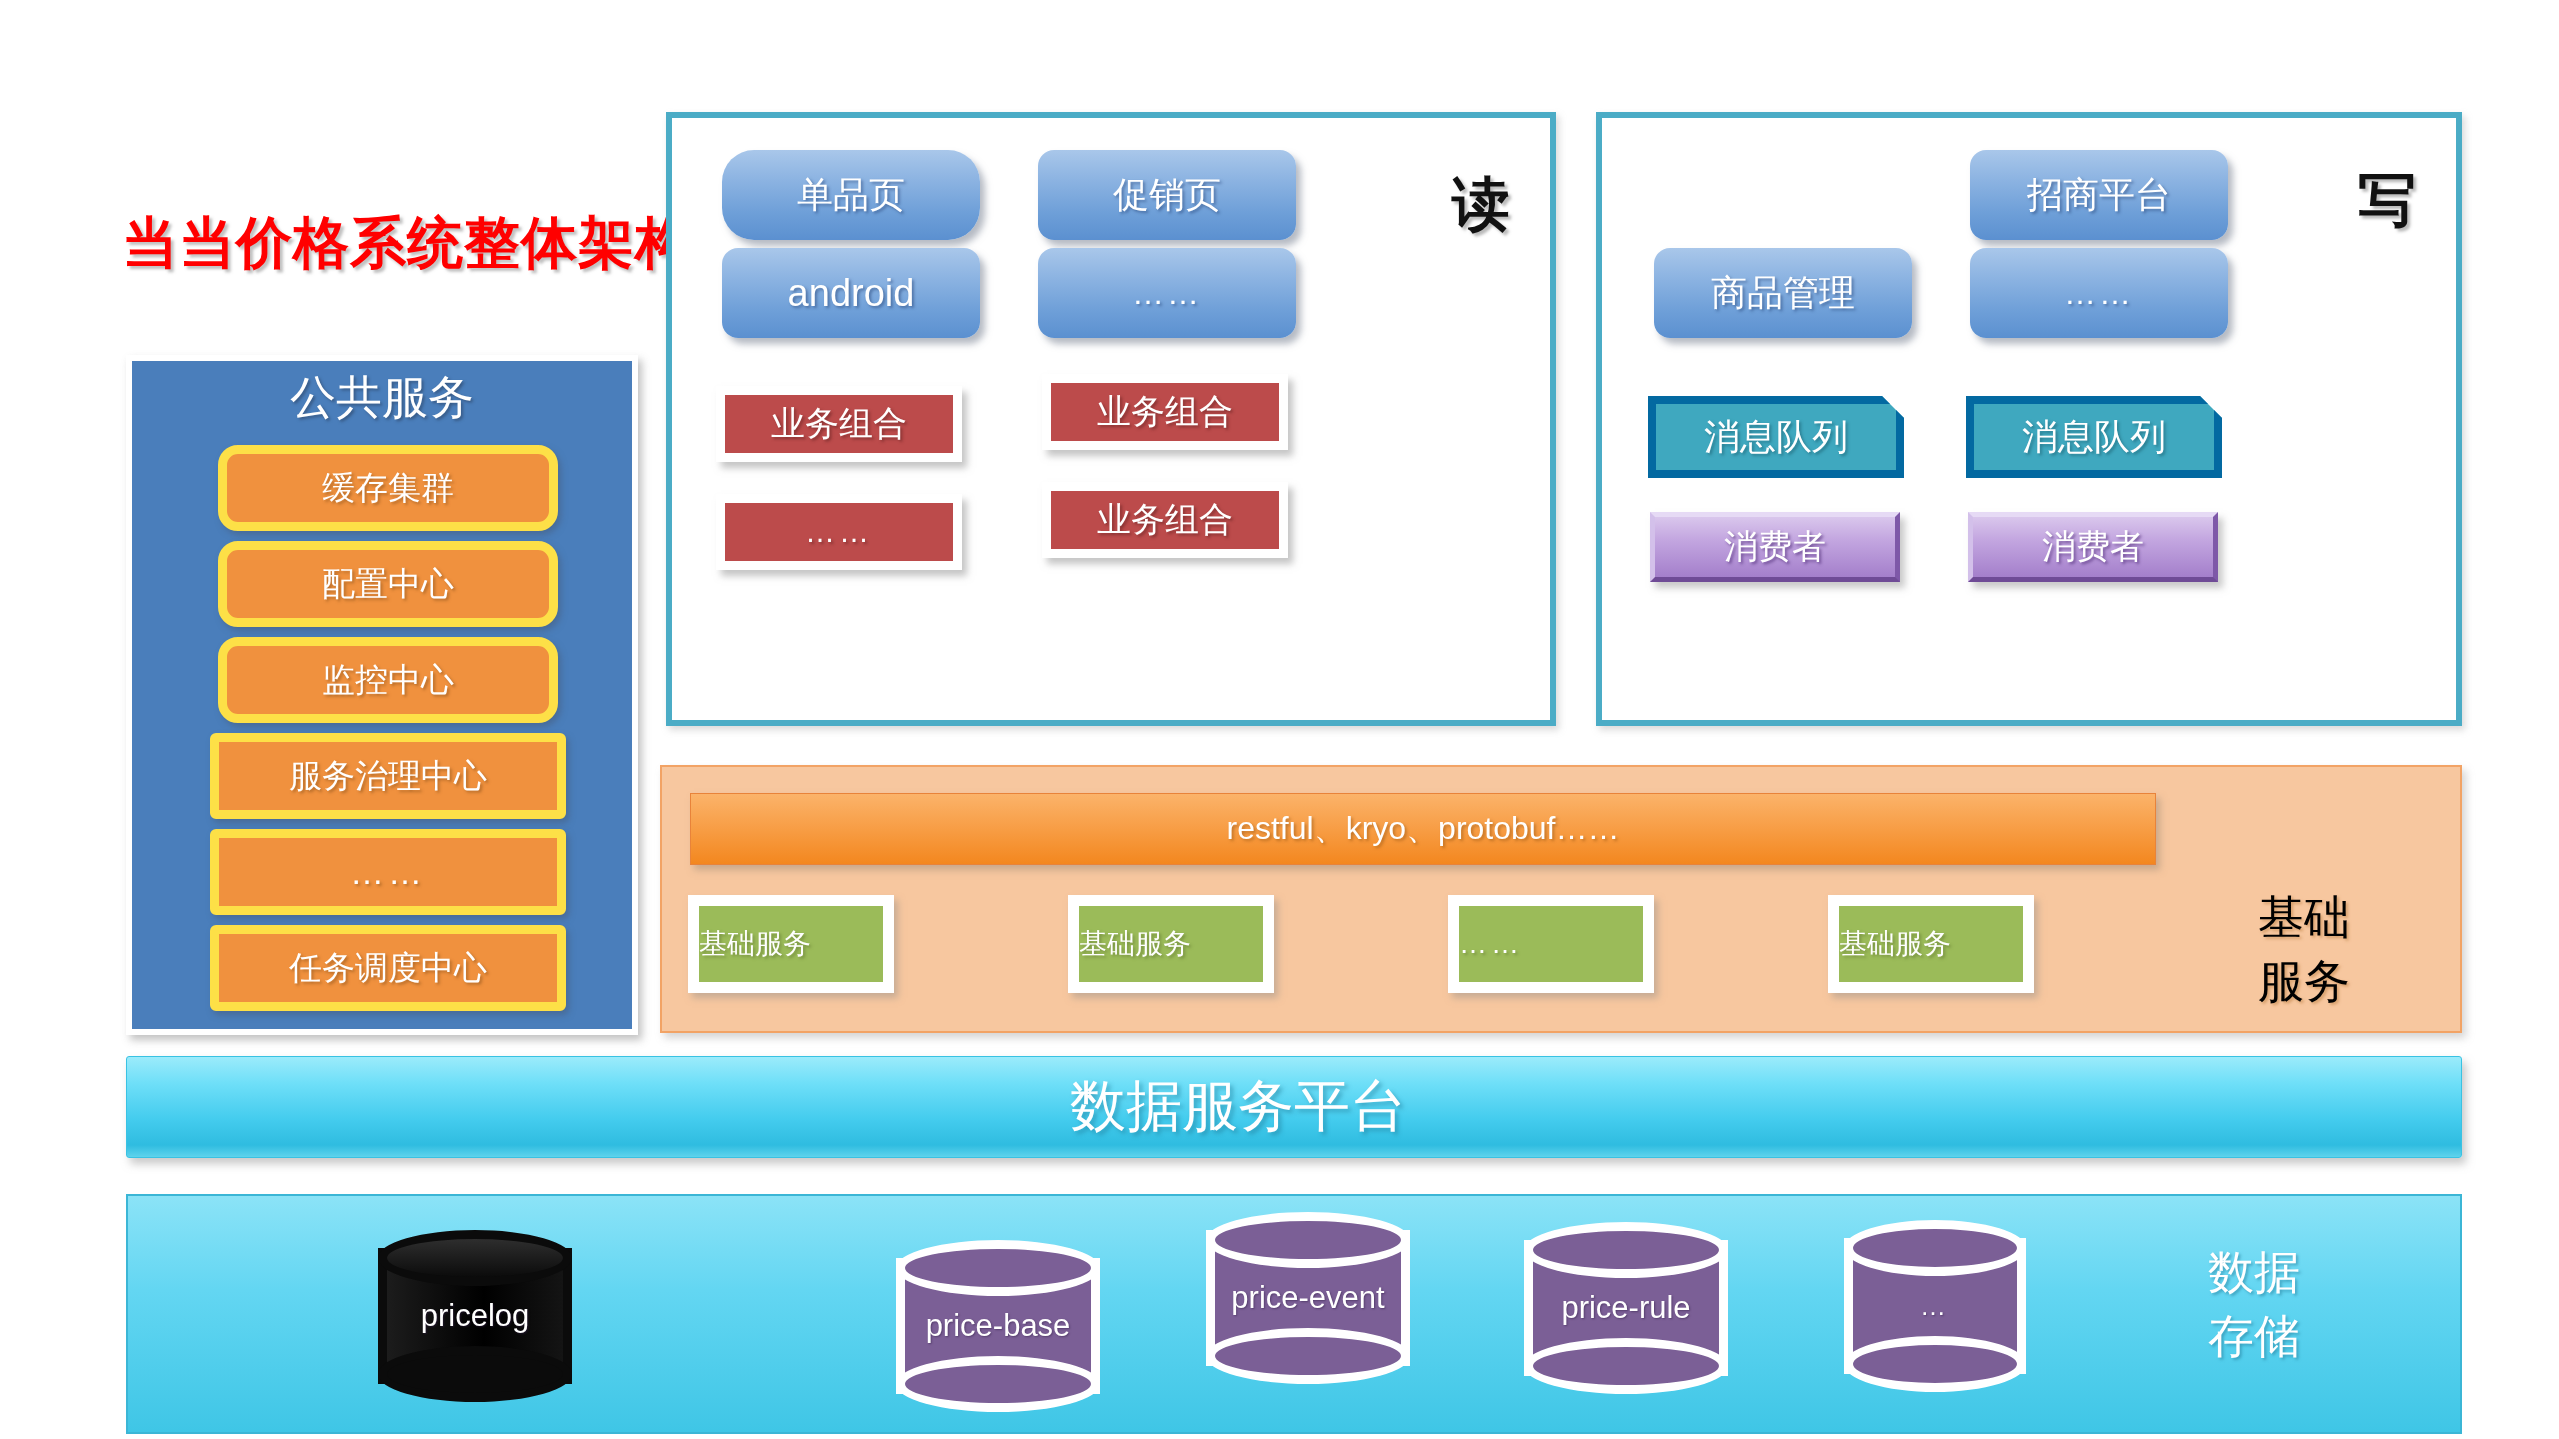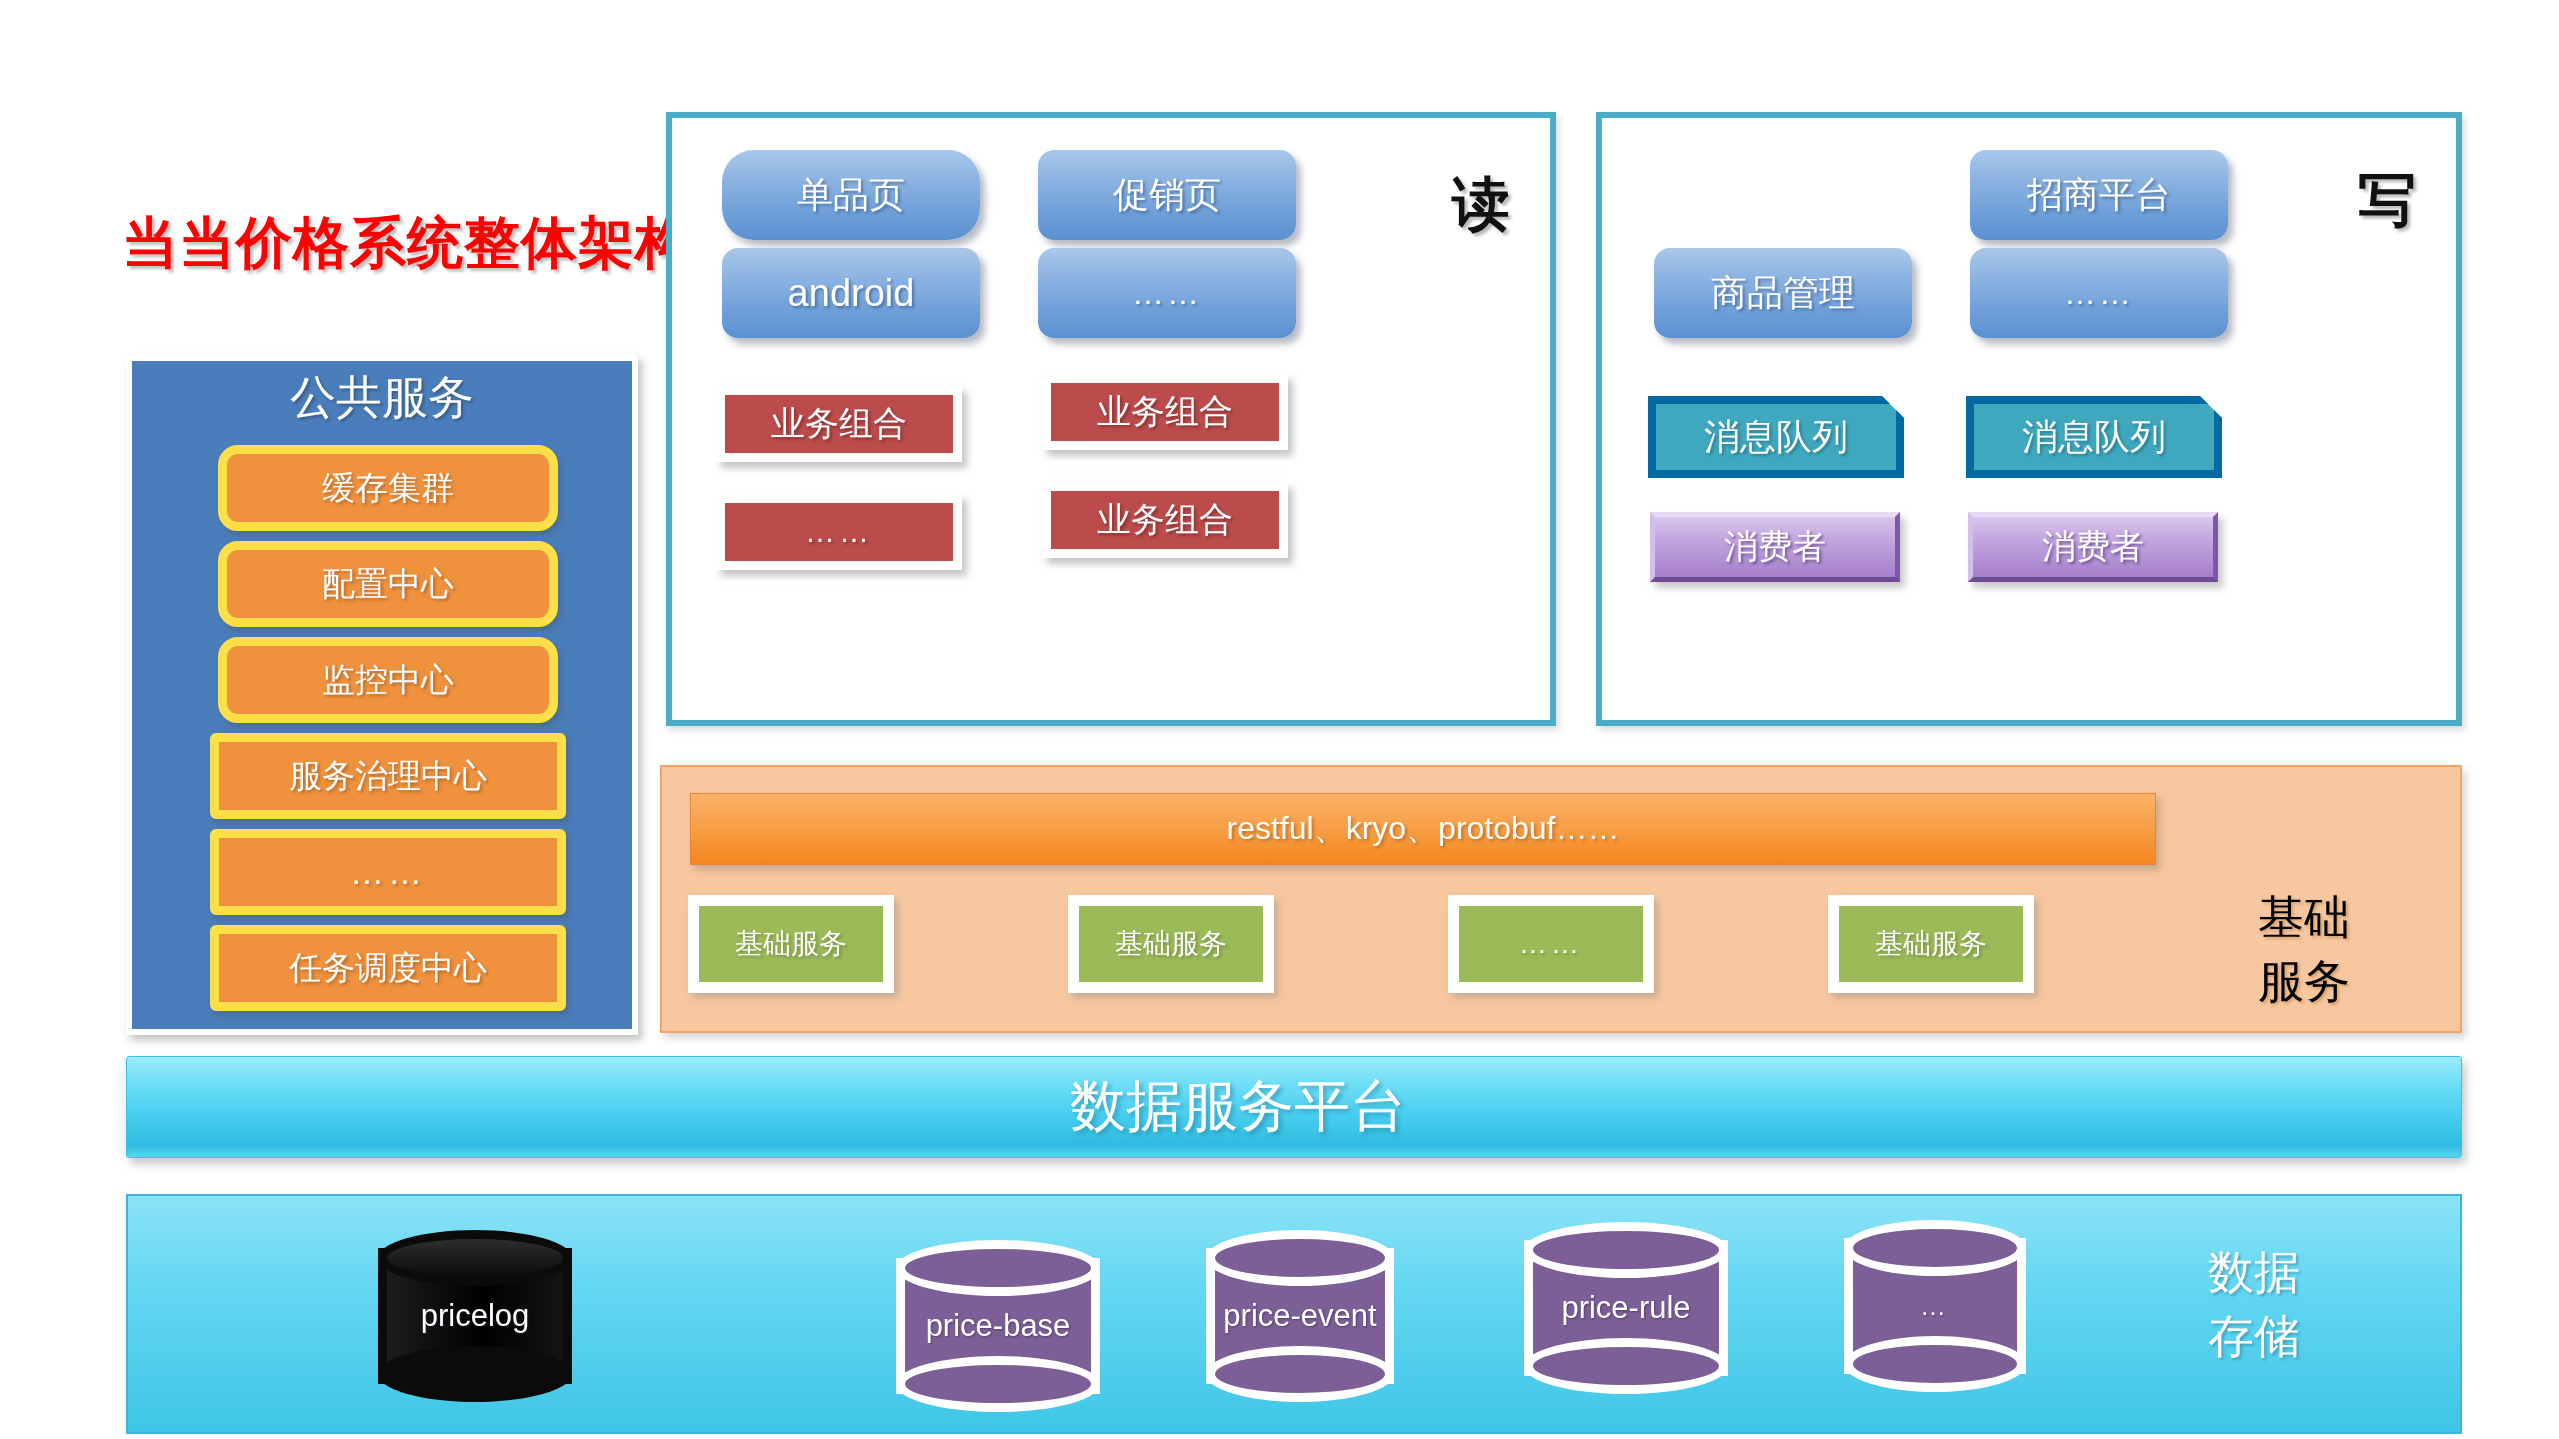--- a/index.html
+++ b/index.html
@@ -125,21 +125,21 @@
     border:1px solid #E8833A;
     display:flex;align-items:center;justify-content:center;
     color:#ffffff;font-size:32px;
     text-shadow:2px 2px 3px rgba(150,85,20,.55);
     box-shadow:4px 5px 7px rgba(160,140,120,.5);
   }
   .greenbox{
     top:128px;width:206px;height:98px;
     background:#9BBB59;
     border:11px solid #ffffff;
-    display:flex;align-items:center;justify-content:center;
+    display:flex;align-items:center;justify-content:flex-start;
     color:#ffffff;font-size:28px;
     text-shadow:2px 2px 3px rgba(90,110,45,.55);
     box-shadow:4px 5px 7px rgba(160,150,140,.55);
   }
   .greenbox .dots{letter-spacing:4px;font-size:28px;}
   #base-service-label{
     left:1596px;top:118px;width:220px;
     color:#000000;font-size:46px;line-height:64px;
     text-shadow:2px 2px 3px rgba(190,130,70,.6);
   }
@@ -325,21 +325,21 @@
       <div class="label">pricelog</div>
     </div>
 
     <div class="cyl" style="left:768px;top:44px;width:204px;height:172px;">
       <div class="body"></div>
       <div class="top"></div>
       <div class="bottom"></div>
       <div class="label">price-base</div>
     </div>
 
-    <div class="cyl" style="left:1078px;top:34px;width:188px;height:172px;">
+    <div class="cyl" style="left:1078px;top:16px;width:204px;height:172px;">
       <div class="body"></div>
       <div class="top"></div>
       <div class="bottom"></div>
       <div class="label">price-event</div>
     </div>
 
     <div class="cyl" style="left:1396px;top:26px;width:204px;height:172px;">
       <div class="body"></div>
       <div class="top"></div>
       <div class="bottom"></div>

